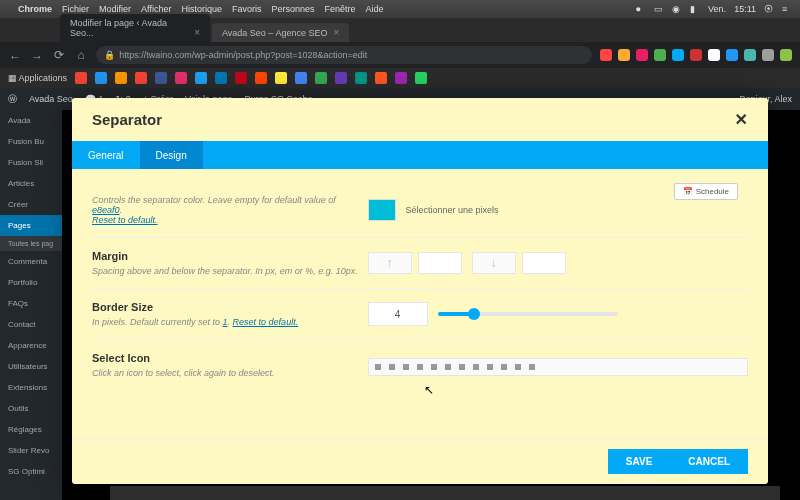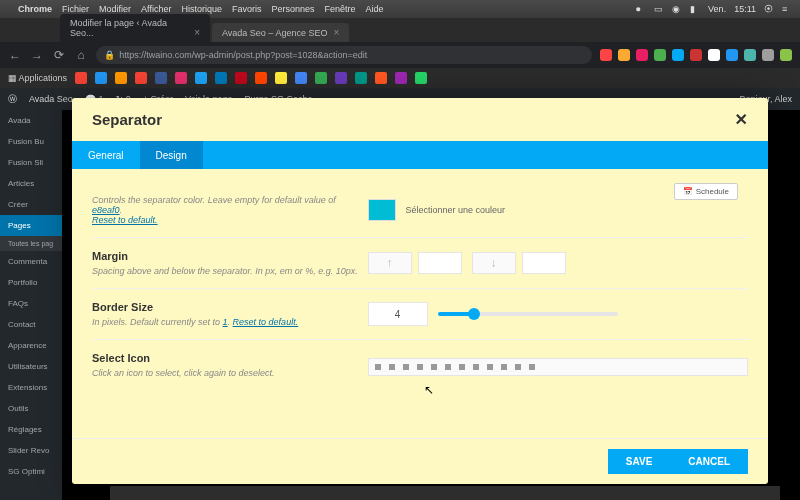--- a/index.html
+++ b/index.html
@@ -223,21 +223,21 @@
 
     <div class="row">
       <div class="left">
         <div class="desc">
           <span>Controls the separator color. Leave empty for default value of </span><a class="link">e8eaf0</a>.
           <br><a class="link">Reset to default.</a>
         </div>
       </div>
       <div class="right">
         <div class="color-swatch"></div>
-        <span class="color-text">Sélectionner une couleur</span>
+        <span class="color-text">Sélectionner une pixels</span>
       </div>
     </div>
 
     <div class="row">
       <div class="left">
         <div class="lbl">Margin</div>
         <div class="desc">Spacing above and below the separator. In px, em or %, e.g. 10px.</div>
       </div>
       <div class="right">
         <div class="margin-box">

